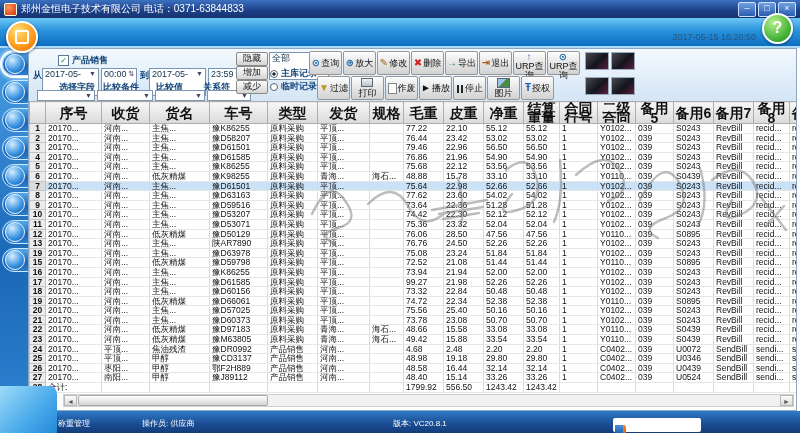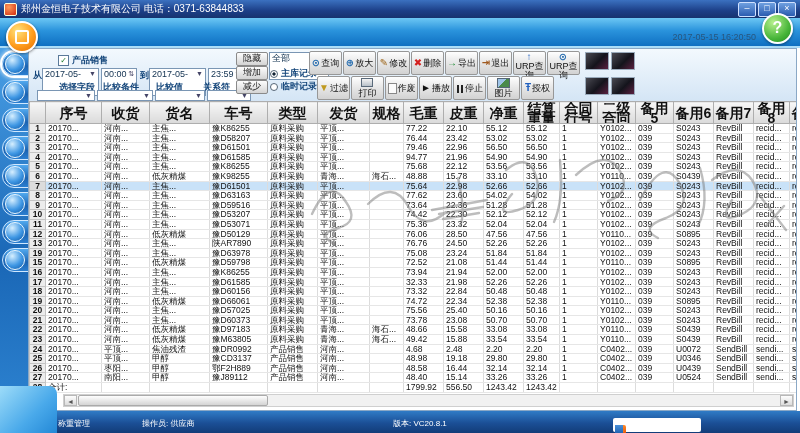--- a/index.html
+++ b/index.html
@@ -418,21 +418,21 @@
             </tr>
             <tr>
               <td class="rn">4</td>
               <td>20170...</td>
               <td>河南...</td>
               <td>主焦...</td>
               <td>豫D61585</td>
               <td>原料采购</td>
               <td>平顶...</td>
               <td></td>
-              <td>94.77</td>
+              <td>76.86</td>
               <td>21.96</td>
               <td>54.90</td>
               <td>54.90</td>
               <td>1</td>
               <td>Y0102...</td>
               <td>039</td>
               <td>S0243</td>
               <td>RevBill</td>
               <td>recid...</td>
               <td>recid...</td>
@@ -691,21 +691,21 @@
             </tr>
             <tr>
               <td class="rn">17</td>
               <td>20170...</td>
               <td>河南...</td>
               <td>主焦...</td>
               <td>豫D61585</td>
               <td>原料采购</td>
               <td>平顶...</td>
               <td></td>
-              <td>32.33</td>
+              <td>99.27</td>
               <td>21.98</td>
               <td>52.26</td>
               <td>52.26</td>
               <td>1</td>
               <td>Y0102...</td>
               <td>039</td>
               <td>S0243</td>
               <td>RevBill</td>
               <td>recid...</td>
               <td>recid...</td>

